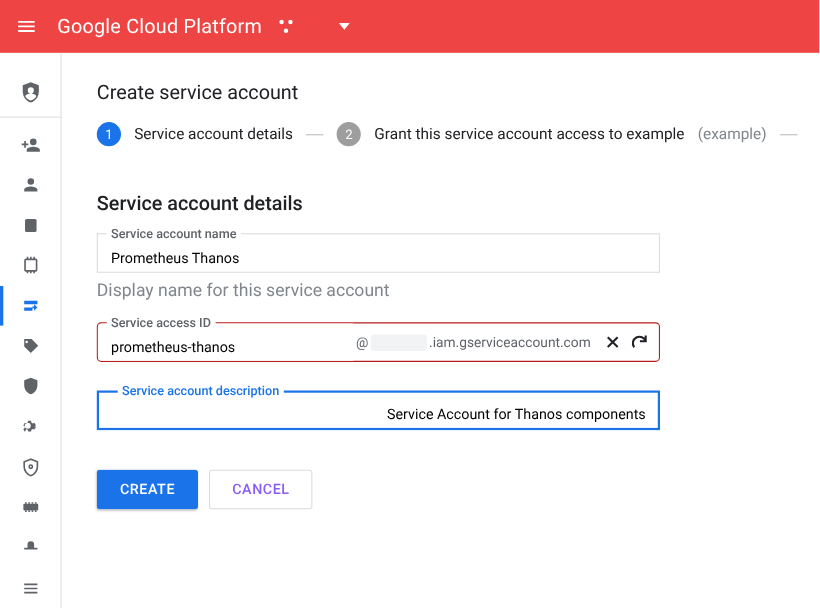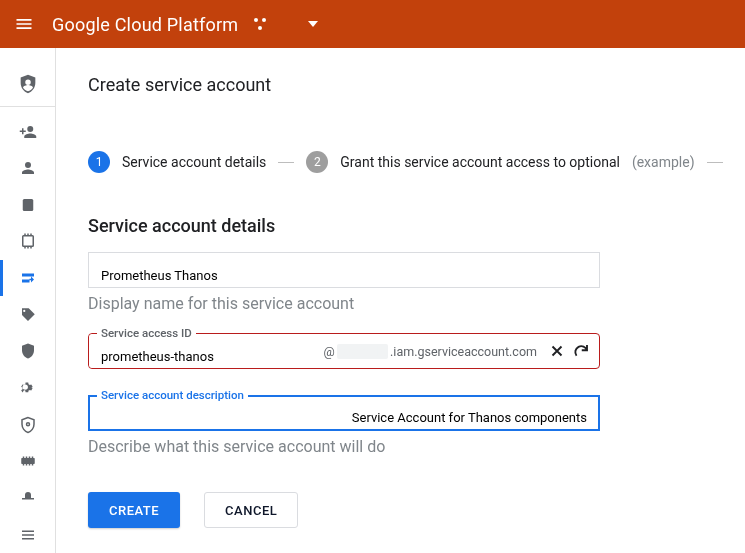--- a/index.html
+++ b/index.html
@@ -1,50 +1,50 @@
 <!DOCTYPE html>
 <html><head>
 <meta charset="utf-8">
 <style>
 * { box-sizing: border-box; margin: 0; padding: 0; }
 body { font-family: Roboto, Arial, sans-serif; font-size: 13px; color: #202124; width: 745px; height: 553px; overflow: hidden; }
-.header { background: #c2410c; height: 48px; display: flex; align-items: center; padding: 0 12px; color: #fff; }
+.header { background: #ef4444; height: 48px; display: flex; align-items: center; padding: 0 12px; color: #fff; }
 .header .menu-btn { width: 24px; height: 24px; cursor: pointer; display: flex; align-items: center; justify-content: center; margin-right: 16px; }
 .header .brand { font-size: 18px; font-weight: 400; letter-spacing: 0.2px; }
 .header .proj { margin-left: 14px; display: flex; align-items: center; gap: 10px; cursor: pointer; }
 .header .proj .caret { width: 0; height: 0; border-left: 5px solid transparent; border-right: 5px solid transparent; border-top: 6px solid #fff; margin-left: 30px; }
 .body { display: flex; height: calc(553px - 48px); }
 .sidebar { width: 56px; border-right: 1px solid #e0e0e0; display: flex; flex-direction: column; align-items: center; padding-top: 14px; }
 .sbicon { width: 56px; height: 39px; display: flex; align-items: center; justify-content: center; color: #5f6368; cursor: pointer; }
 .sbicon.top { height: 48px; border-bottom: 1px solid #e0e0e0; margin-bottom: 6px; }
 .sbicon.active { color: #1a73e8; border-left: 3px solid #1a73e8; width: 56px; padding-right: 3px; }
 .main { flex: 1; padding: 26px 0 0 32px; }
-.title { font-size: 18px; font-weight: 400; margin-bottom: 56px; }
+.title { font-size: 18px; font-weight: 400; margin-bottom: 16px; }
 .steps { display: flex; align-items: center; gap: 12px; margin-bottom: 42px; font-size: 14px; }
 .stepnum { width: 22px; height: 22px; border-radius: 50%; display: flex; align-items: center; justify-content: center; font-size: 12px; color: #fff; }
 .stepnum.active { background: #1a73e8; }
 .stepnum.inactive { background: #9e9e9e; }
 .stepdash { width: 16px; height: 1px; background: #bdbdbd; }
 .optional { color: #80868b; }
 .section-h { font-size: 18px; font-weight: 500; margin-bottom: 16px; }
 .field { position: relative; width: 512px; margin-bottom: 6px; }
 .field input { width: 100%; height: 36px; border: 1px solid #dadce0; border-radius: 0; padding: 10px 12px 0 12px; font-size: 13px; outline: none; font-family: inherit; }
 .field.focused input { border: 2px solid #1a73e8; padding: 9px 11px 0 11px; text-align: right; }
 .field label { position: absolute; top: -7px; left: 9px; background: #fff; padding: 0 4px; font-size: 11.5px; color: #5f6368; font-weight: 500; }
-.field.focused label { color: #1a73e8; }
+.field.focused label { color: #1a73e8; margin-left: 10px; }
 .helper { font-size: 16px; color: #80868b; margin-bottom: 20px; }
 .id-suffix { color: #5f6368; font-size: 12.5px; padding-right: 8px; display: flex; align-items: center; gap: 2px; }
 .blur { background: #f1f3f4; color: #f1f3f4; border-radius: 2px; padding: 0 2px; }
 .field .inner { display: flex; align-items: center; border: 1px solid #b91c1c; border-radius: 4px; height: 36px; padding-right: 6px; }
 .field .inner input { border: none; flex: 1; height: 100%; padding: 10px 0 0 12px; border-radius: 4px; }
 .iconbtn { width: 24px; height: 24px; display: flex; align-items: center; justify-content: center; cursor: pointer; color: #5f6368; }
-.actions { display: flex; gap: 24px; margin-top: 36px; }
+.actions { display: flex; gap: 10px; margin-top: 36px; }
 .btn { height: 36px; padding: 0 20px; border-radius: 3px; font-size: 13px; font-weight: 500; letter-spacing: 0.5px; cursor: pointer; display: flex; align-items: center; border: 1px solid transparent; }
 .btn.primary { background: #1a73e8; color: #fff; box-shadow: 0 1px 2px rgba(0,0,0,0.2); }
-.btn.secondary { background: #fff; color: #0f172a; border: 1px solid #dadce0; }
+.btn.secondary { background: #fff; color: #8b5cf6; border: 1px solid #dadce0; }
 svg { display: block; }
 </style>
 </head>
 <body>
 
 <div class="header">
   <div class="menu-btn">
     <svg width="20" height="20" viewBox="0 0 24 24" fill="#fff">
         <path d="M3 6h18v2H3V6zm0 5h18v2H3v-2zm0 5h18v2H3v-2z"></path>
       </svg>
@@ -133,28 +133,29 @@
   </div>
 
   <div class="main">
     <div class="title">Create service account</div>
 
     <div class="steps">
       <div class="stepnum active">1</div>
       <div>Service account details</div>
       <div class="stepdash"></div>
       <div class="stepnum inactive">2</div>
-      <div>Grant this service account access to optional</div>
+      <div>Grant this service account access to example</div>
       <div class="optional">(example)</div>
       <div class="stepdash"></div>
     </div>
 
     <div class="section-h">Service account details</div>
 
     <div class="field">
+      <label>Service account name</label>
       <input type="text" value="Prometheus Thanos" style="">
     </div>
     <div class="helper">Display name for this service account</div>
 
     <div class="field">
       <label>Service access ID</label>
       <div class="inner">
         <input type="text" value="prometheus-thanos" style="">
         <div class="id-suffix">
           <span>@</span>
@@ -172,20 +173,19 @@
             </svg>
         </div>
       </div>
     </div>
     <div style="height:20px"></div>
 
     <div class="field focused">
       <label>Service account description</label>
       <input type="text" value="Service Account for Thanos components" style="">
     </div>
-    <div class="helper">Describe what this service account will do</div>
 
     <div class="actions">
       <div class="btn primary">CREATE</div>
       <div class="btn secondary">CANCEL</div>
     </div>
   </div>
 </div>
 
 </body></html>

